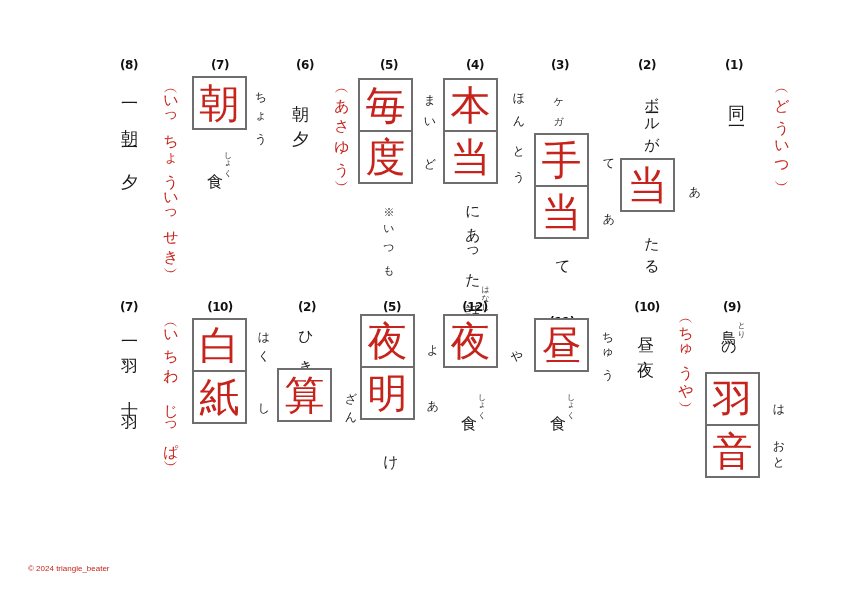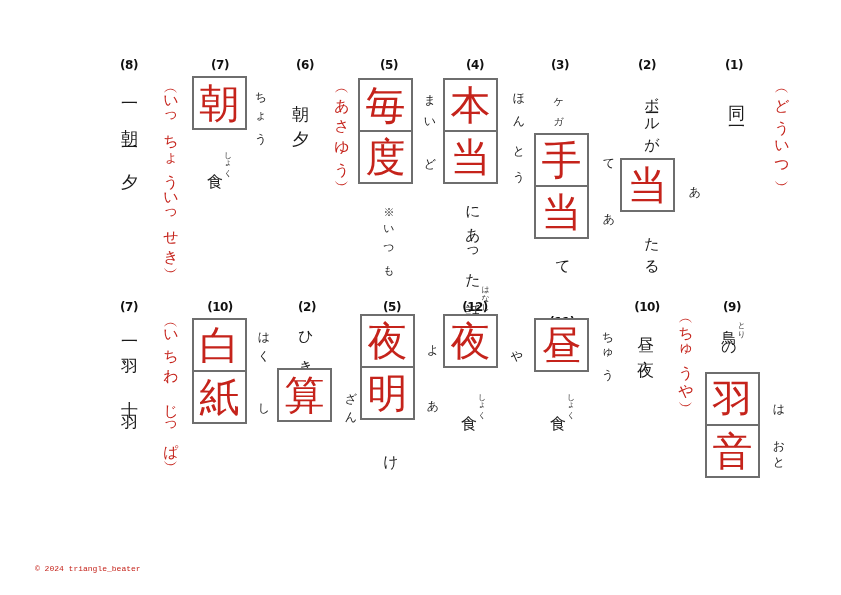--- a/index.html
+++ b/index.html
@@ -37,22 +37,22 @@
     background:#fff;display:flex;align-items:center;justify-content:center;
   }
   .box + .box{margin-top:-2px;}
   .box .kanji{
     color:var(--accent_red);font-size:40px;line-height:1;font-weight:500;
   }
   ruby rt{
     font-size:8px;color:#333;letter-spacing:0;text-orientation:mixed;
   }
   .copyright{
-    position:absolute;left:35px;top:564px;
-    font-family:Liberation Mono, monospace;font-size:8px;
+    position:absolute;left:28px;top:564px;
+    font-family:Liberation Sans, sans-serif;font-size:8px;
     color:var(--accent_red);
   }
 </style>
 </head>
 <body>
 
 <div class="item" style="left:700px;top:58px;width:120px;height:240px">
   <div class="num" style="left:12px;top:0">(1)</div>
   <div class="v v-lg" style="left:28px;top:34px;letter-spacing:25px">同一</div>
   <div class="v reading" style="left:74px;top:26px;letter-spacing:4px">（どういつ）</div>

